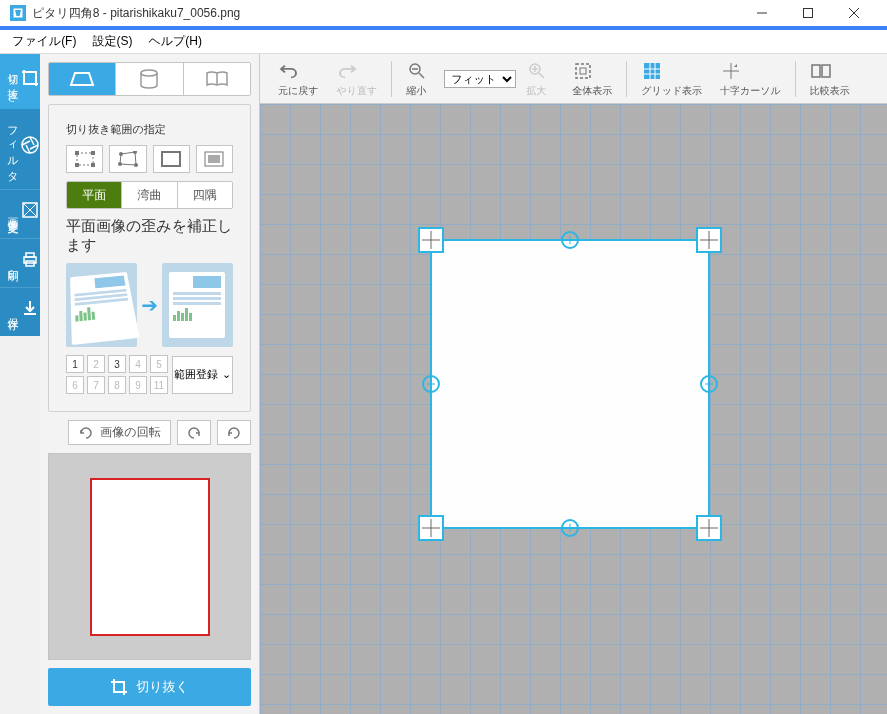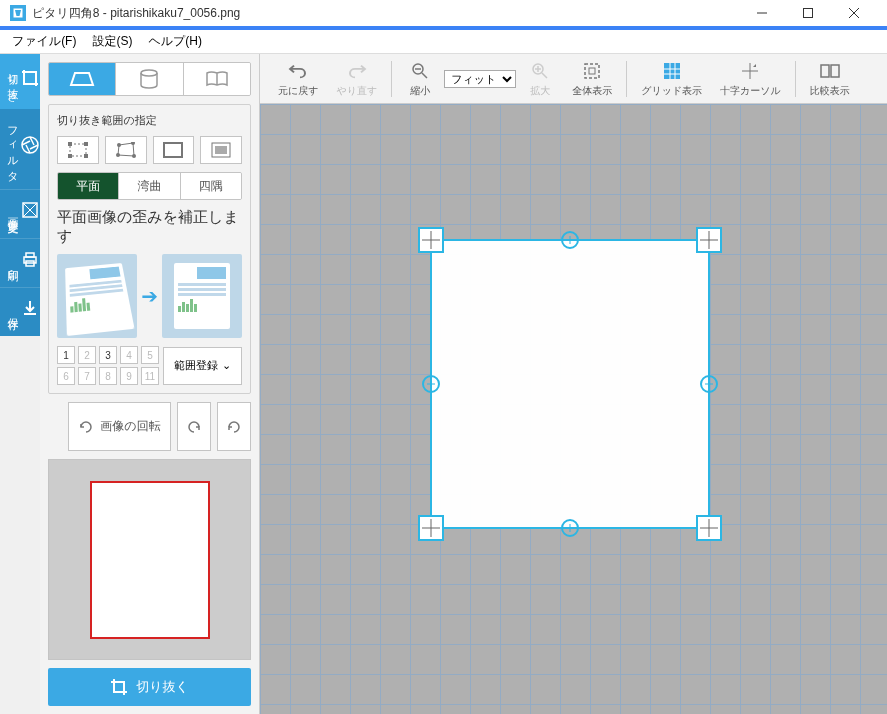--- a/index.html
+++ b/index.html
@@ -25,63 +25,63 @@
 .sidetab.inactive + .sidetab.inactive { border-top: 1px solid rgba(255,255,255,0.15);}
 
 .panel { width: 220px; background: #f3f3f3; border-right: 1px solid #ccc; display: flex; flex-direction: column; padding: 8px; gap: 8px; overflow: hidden;}
 .panel-title { font-size: 12px; color: #333; margin-bottom: 4px; }
 
 .seg3 { display: flex; border: 1px solid #c4c4c4; border-radius: 2px; overflow: hidden; height: 34px; }
 .seg3 > div { flex: 1; display: flex; align-items: center; justify-content: center; background: #fff; color: #777; border-left: 1px solid #c4c4c4; }
 .seg3 > div:first-child { border-left: none; }
 .seg3 > div.sel { background: #3ba9e4; color: #fff; }
 
-.groupbox { border: 1px solid #d0d0d0; border-radius: 2px; padding: 8px; background: #f3f3f3; display:flex; flex-direction:column; gap:8px;}
+.groupbox { border: 1px solid #d0d0d0; border-radius: 2px; padding: 17px; background: #f3f3f3; display:flex; flex-direction:column; gap:8px;}
 .group-label { font-size: 11px; color: #333; }
 
 .row4 { display: flex; gap: 6px; }
 .row4 > div { flex: 1; height: 28px; border: 1px solid #c4c4c4; background: #fff; display: flex; align-items: center; justify-content: center; }
 
 .tabs3 { display: flex; border: 1px solid #c4c4c4; border-radius: 2px; overflow: hidden; height: 28px; font-size: 12px;}
 .tabs3 > div { flex: 1; display: flex; align-items: center; justify-content: center; background: #fff; color: #555; border-left: 1px solid #c4c4c4; }
 .tabs3 > div:first-child { border-left: none; }
-.tabs3 > div.sel { background: #14532d; color: #fff; }
+.tabs3 > div.sel { background: #4d7c0f; color: #fff; }
 
 .desc { font-size: 15px; color: #333; }
 
 .examplerow { display: flex; align-items: center; gap: 4px; }
 .example { flex: 1; height: 84px; background: #bed7e8; border-radius: 2px; display:flex; align-items:center; justify-content:center; position: relative;}
 .arrow { color: #3ba9e4; font-size: 20px; }
 .docex { background:#fff; border-radius:2px; padding:4px; display:flex; flex-direction:column; gap:2px;}
 .docex.skew { transform: perspective(120px) rotateX(18deg) rotateZ(-6deg); width: 62px; height: 70px;}
 .docex.flat { width: 56px; height: 66px; }
 .dline { height:3px; background:#c0d8ea;}
 .dimg { height:12px; background:#8ec7e8; margin-bottom:2px; align-self:flex-end; width:60%;}
 .dbars { height:14px; display:flex; align-items:flex-end; gap:1px;}
 .dbars span{ width:3px; background:#7fc28a;}
 
 .presets { display: flex; gap: 4px; align-items: center; }
 .pgrid { display: grid; grid-template-columns: repeat(5, 18px); grid-auto-rows: 18px; gap: 3px; }
 .pgrid > div { border: 1px solid #c4c4c4; background: #fff; display: flex; align-items: center; justify-content: center; font-size: 10px; color: #333; }
 .pgrid > div.dim { color: #bbb; }
 .regbtn { flex:1; height: 38px; border: 1px solid #c4c4c4; background: #fff; display: flex; align-items: center; justify-content: center; font-size: 11px; gap: 4px;}
 
-.rotaterow { display: flex; gap: 6px; height: 49px; margin-left: 20px; }
+.rotaterow { display: flex; gap: 6px; height: 25px; margin-left: 20px; }
 .rotaterow > div { border: 1px solid #c4c4c4; background: #fff; display: flex; align-items: center; justify-content: center; font-size: 12px; color:#555;}
 .rotaterow .main-rot { flex: 1; gap:6px;}
 .rotaterow .small { width: 34px; }
 
 .preview { flex: 1; border: 1px solid #c4c4c4; background: #ccc; display: flex; align-items: center; justify-content: center; min-height: 160px;}
 .preview .doc { width: 120px; height: 158px; background: #fff; border: 2px solid #d62222; }
 
 .cropbtn { height: 38px; background: #3ba9e4; color: #fff; display: flex; align-items: center; justify-content: center; font-size: 13px; gap: 8px; border-radius: 2px; }
 
 .canvaspane { flex: 1; display: flex; flex-direction: column; background: #f3f3f3; min-width:0;}
 .toolbar { height: 50px; background: #f3f3f3; border-bottom: 1px solid #ccc; display: flex; align-items: center; padding: 0 10px; gap: 2px; }
-.tbtn { display: flex; flex-direction: column; align-items: center; justify-content: center; padding: 2px 8px; font-size: 10px; color: #555; gap: 2px; min-width: 44px;}
+.tbtn { display: flex; flex-direction: column; align-items: flex-start; justify-content: center; padding: 2px 8px; font-size: 10px; color: #555; gap: 2px; min-width: 44px;}
 .tbtn.dis { color: #bbb; }
 .tbtn.active .ticn { color:#3ba9e4;}
 .tbtn .ticn { width: 22px; height: 22px; display:flex; align-items:center; justify-content:center; color:#888;}
 .sep { width: 1px; height: 36px; background: #ccc; margin: 0 4px; }
 .zoomsel { font-size: 11px; border: 1px solid #aaa; background: #fff; padding: 1px 2px; height: 18px;}
 
 .canvas { flex: 1; position: relative; background: #b0b0b0; overflow: hidden; }
 .grid { position: absolute; inset: 0; background-image: linear-gradient(#7da8d6 1px, transparent 1px), linear-gradient(90deg, #7da8d6 1px, transparent 1px); background-size: 30px 30px; opacity: 0.55;}
 .cropsel { position: absolute; left: 170px; top: 135px; width: 280px; height: 290px; background: rgba(255,255,255,0.98); border: 2px solid #2bb6e4; }
 .handle { position: absolute; width: 26px; height: 26px; border: 2px solid #2bb6e4; background: #fff; }

